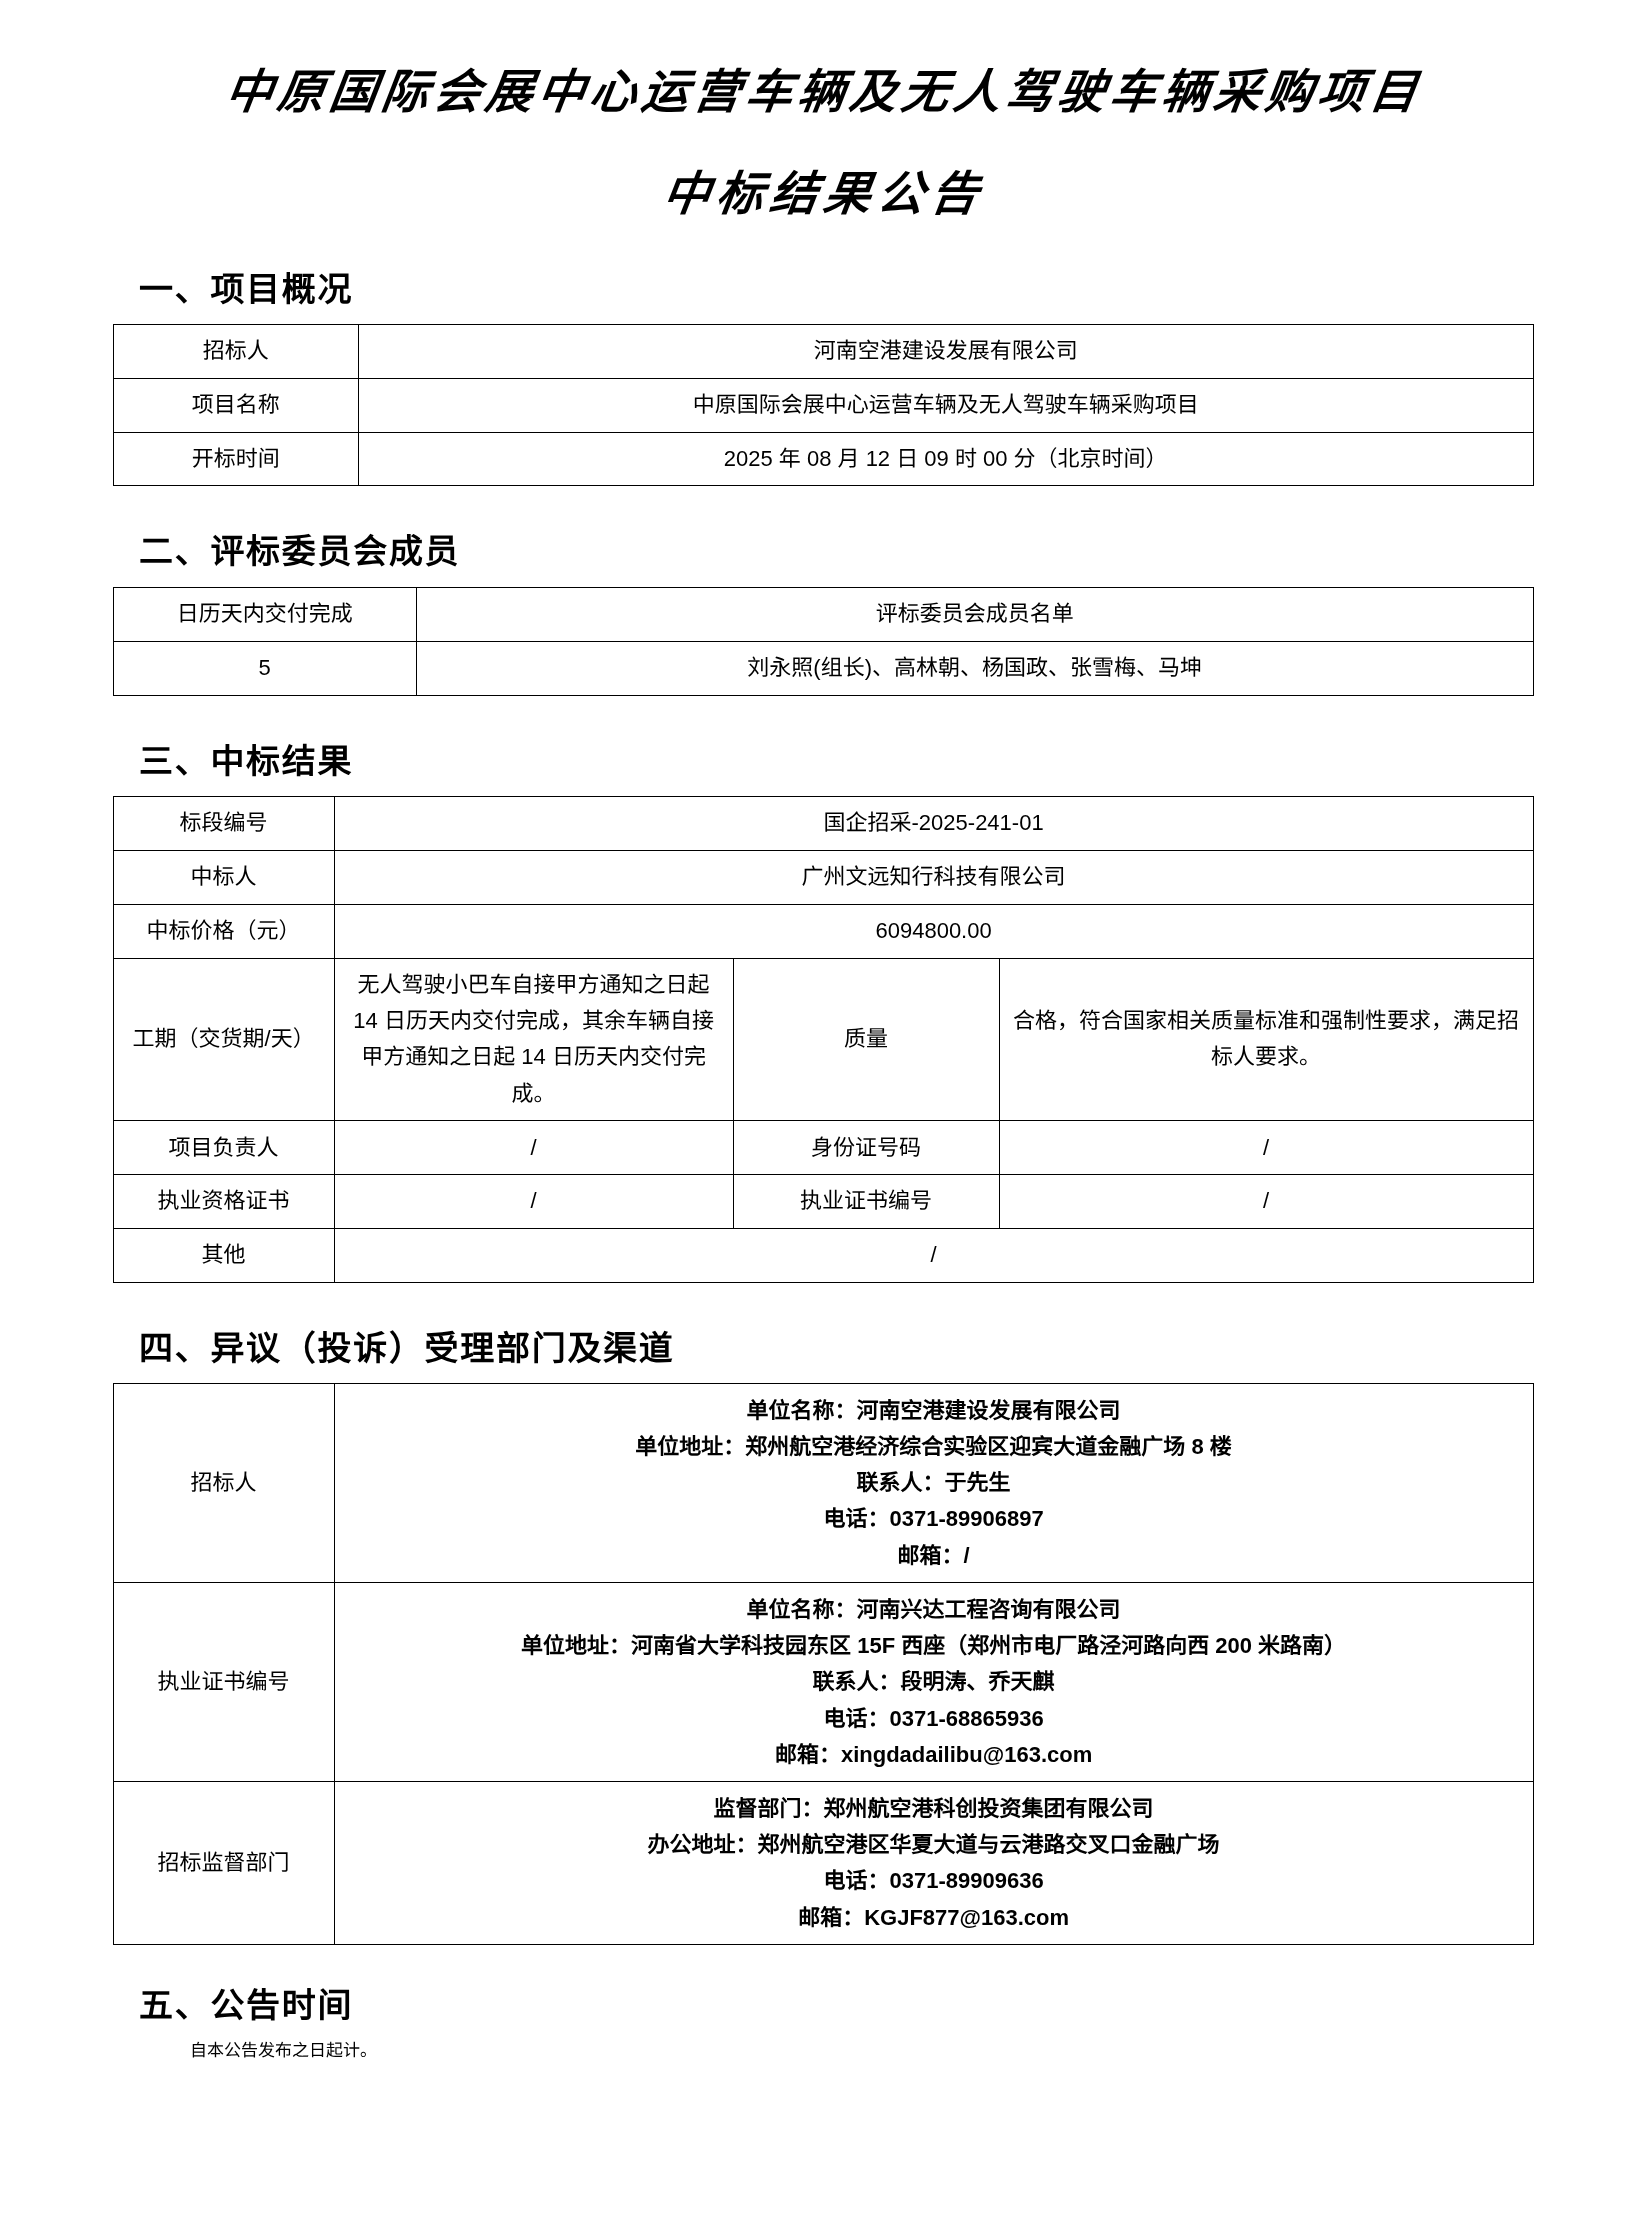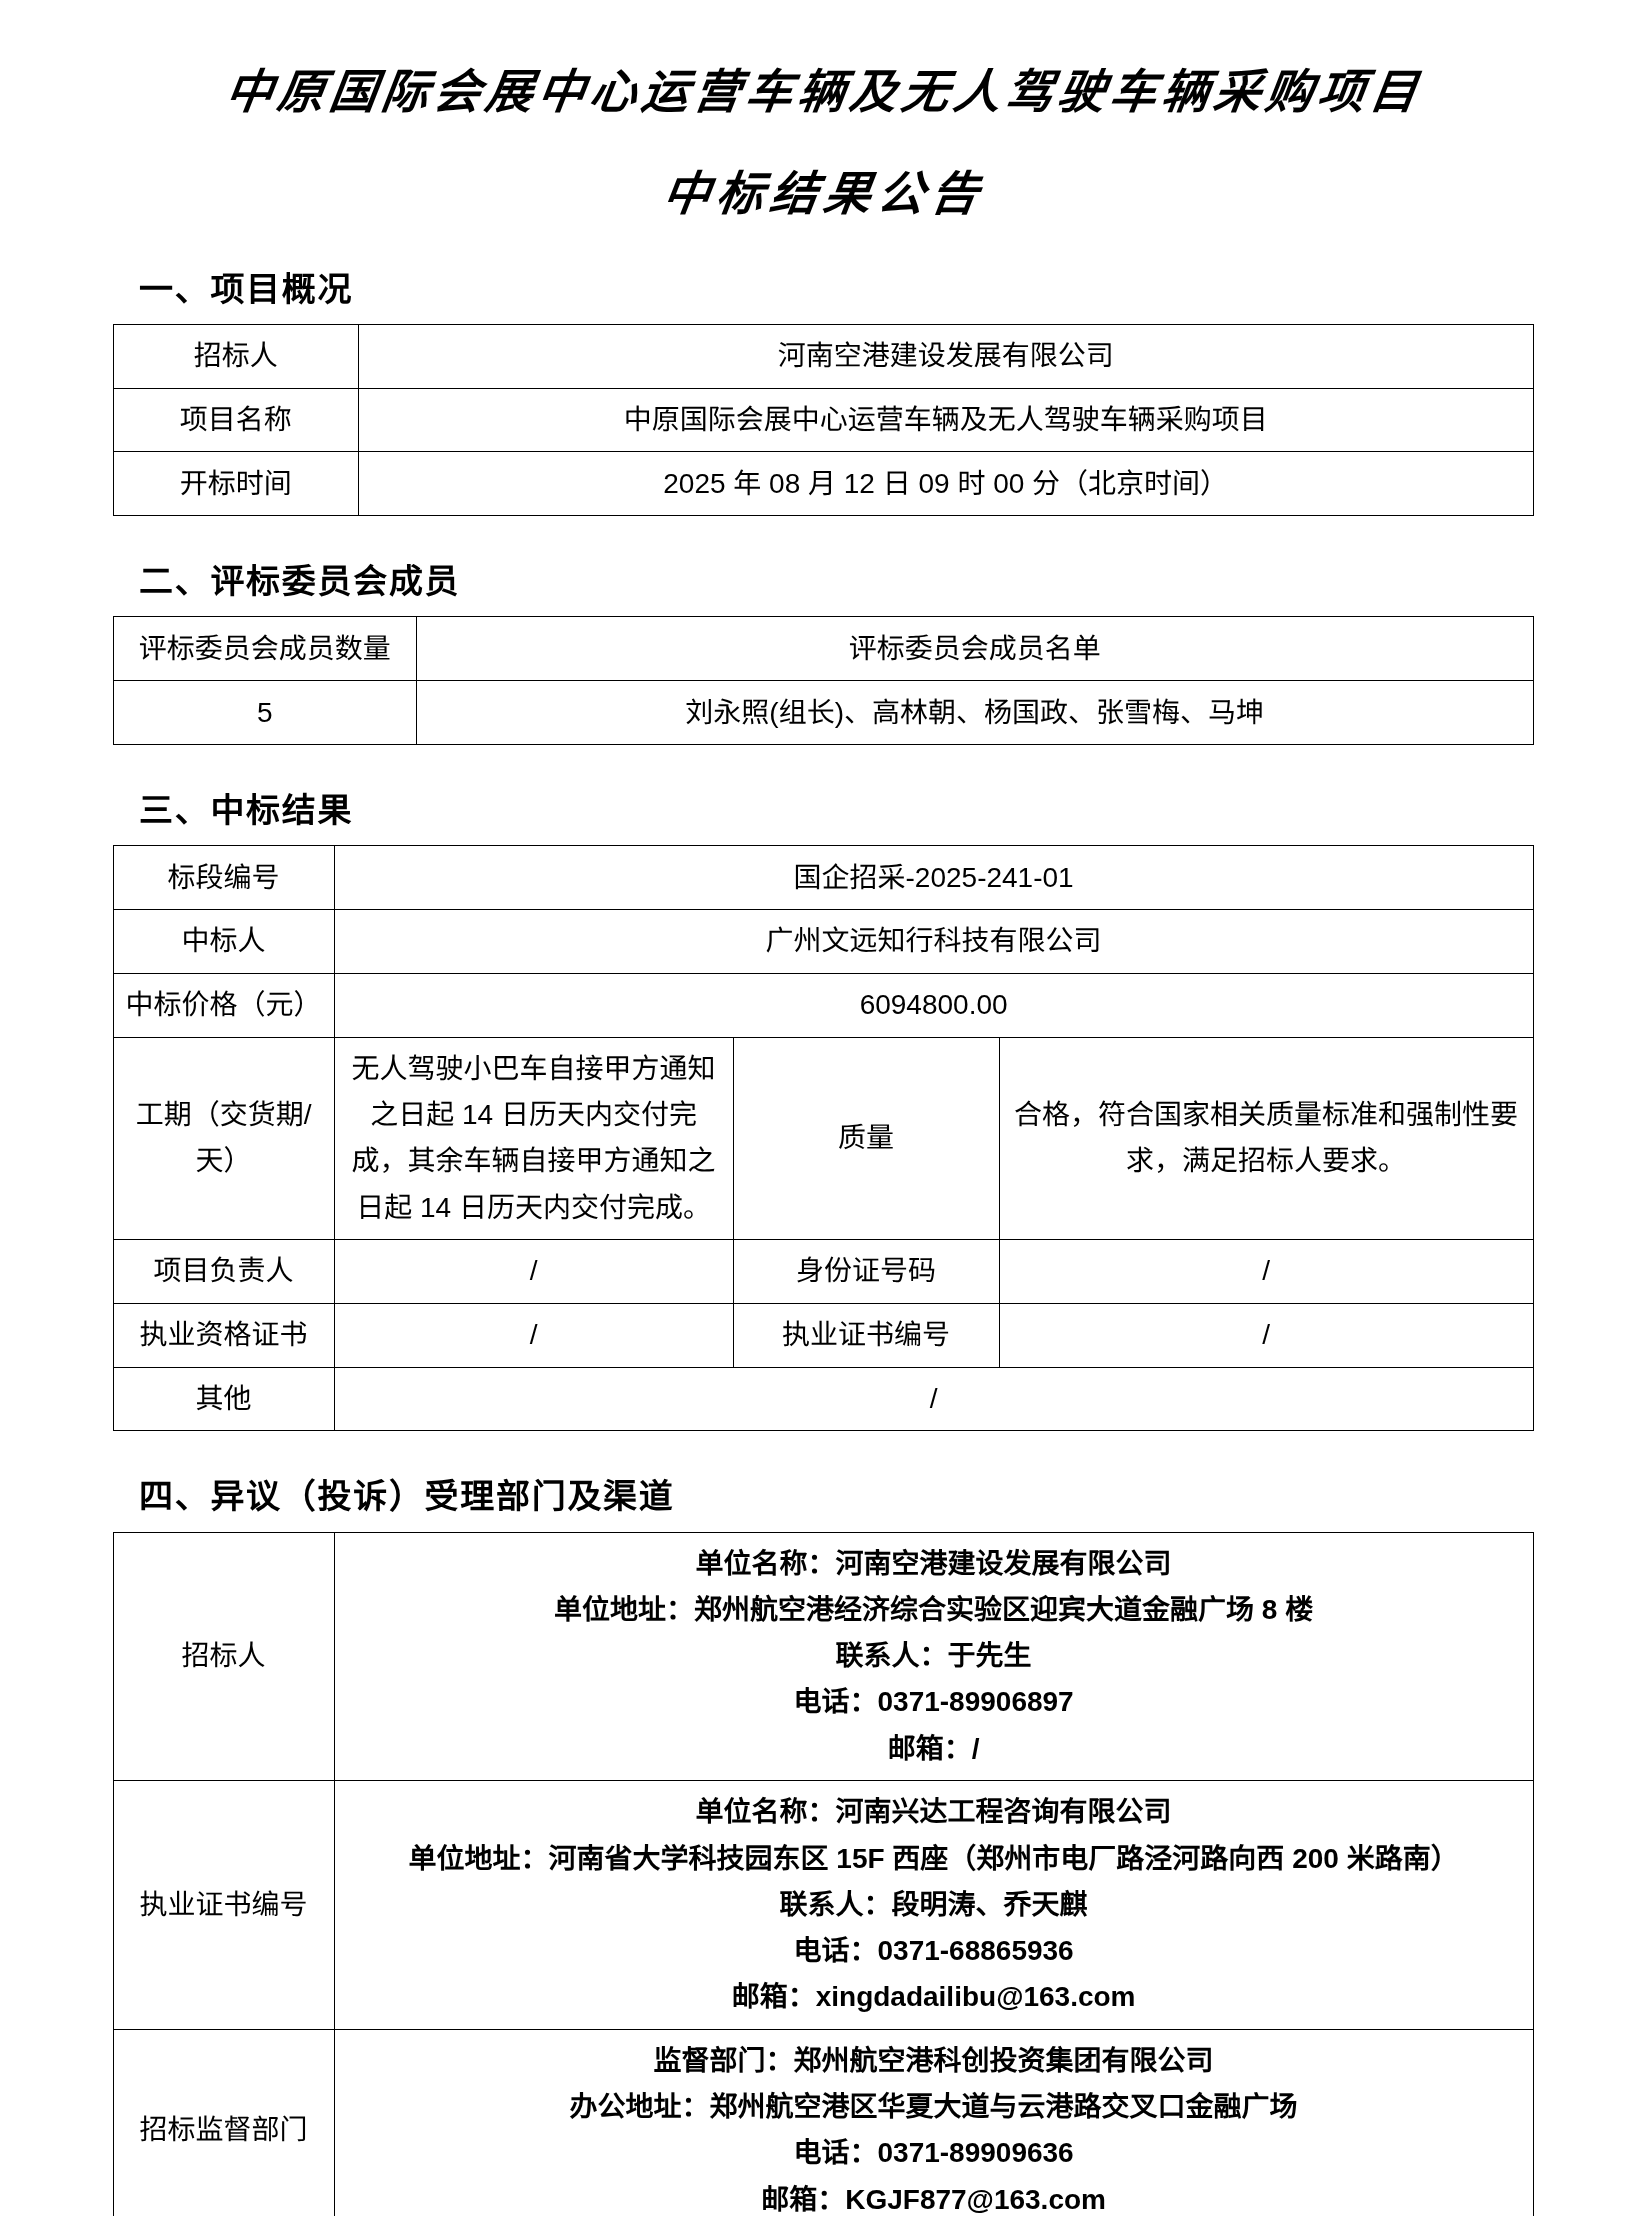--- a/index.html
+++ b/index.html
@@ -64,21 +64,21 @@
   
   table.doc-table {
     border-collapse: collapse;
     width: 1421px;
     margin: 0 auto 0 6.6px;
     table-layout: fixed;
   }
   table.doc-table td {
     border: 1.3px solid #000000;
     font-family: "Liberation Sans", "DejaVu Sans", sans-serif;
-    font-size: 28px;
+    font-size: 22px;
     line-height: 1.65;
     padding: 8.3px 11.6px;
     vertical-align: middle;
     text-align: center;
     word-break: break-word;
   }
   td.label-cell { width: 221px; }
   td.label-cell-wide { width: 279px; }
   td.left-text {
     text-align: left;
@@ -127,21 +127,21 @@
         <td>2025 年 08 月 12 日 09 时 00 分（北京时间）</td>
       </tr>
     </tbody>
   </table>
 
   <div class="section-heading">二、评标委员会成员</div>
 
   <table class="doc-table">
     <tbody>
       <tr>
-        <td class="label-cell-wide">评标委员会成员数量</td>
+        <td class="label-cell-wide">日历天内交付完成</td>
         <td>评标委员会成员名单</td>
       </tr>
       <tr>
         <td>5</td>
         <td>刘永照(组长)、高林朝、杨国政、张雪梅、马坤</td>
       </tr>
     </tbody>
   </table>
 
   <div class="section-heading">三、中标结果</div>

